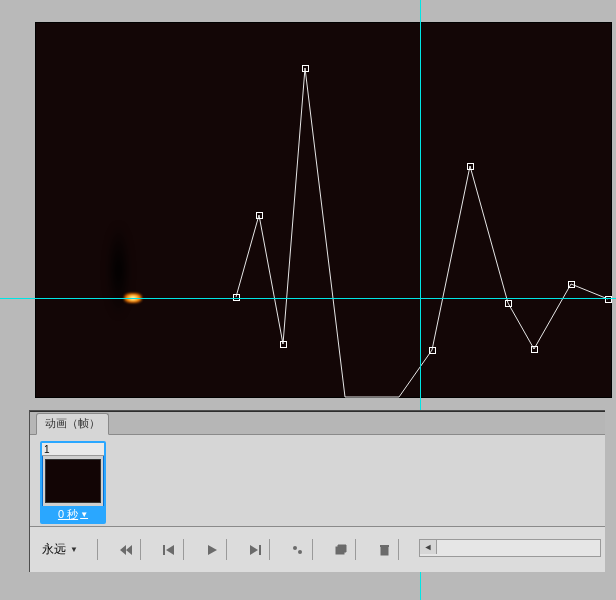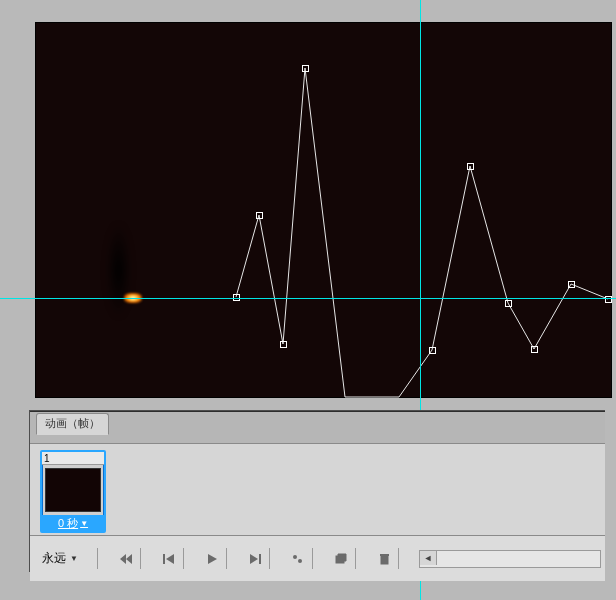--- a/index.html
+++ b/index.html
@@ -108,21 +108,21 @@
   .panel-titlebar {
     height: 6px;
     background: linear-gradient(#6f6f6f, #4b4b4b);
     border-bottom: 1px solid #2d2d2d;
   }
   .panel-tabs {
     height: 22px;
     background: #b6b6b6;
     display: flex;
     align-items: flex-end;
-    padding: 0 4px 9px 6px;
+    padding: 0 4px 0 6px;
     gap: 2px;
     border-bottom: 1px solid #8a8a8a;
   }
   .tab {
     position: relative;
     top: 1px;
     padding: 2px 8px 3px 8px;
     font-size: 11px;
     color: #333;
     background: #d6d6d6;
@@ -174,21 +174,20 @@
     text-decoration: underline;
   }
   .frame-thumb .duration .caret {
     font-size: 8px;
   }
   .panel-footer {
     height: 24px;
     background: #dcdcdc;
     border-top: 1px solid #8a8a8a;
     display: flex;
-    align-items: center;
     padding: 12px 4px;
     gap: 14px;
   }
   .loop {
     display: flex;
     align-items: center;
     gap: 4px;
     font-size: 12px;
     color: #000;
     padding: 2px 4px 2px 8px;

